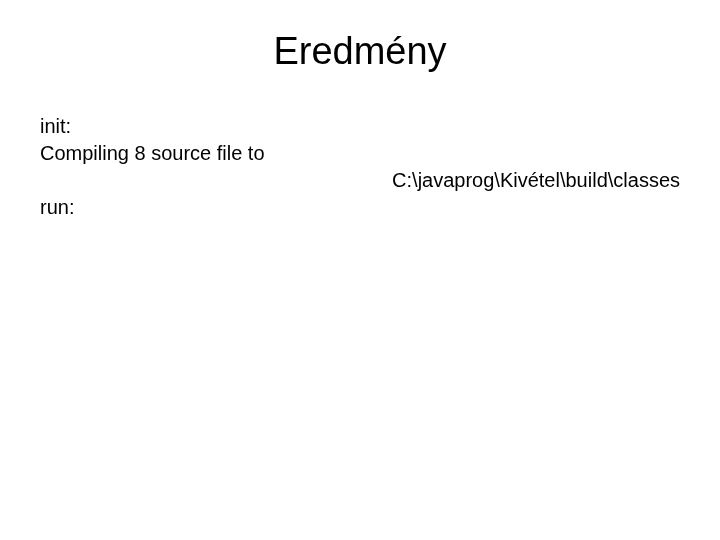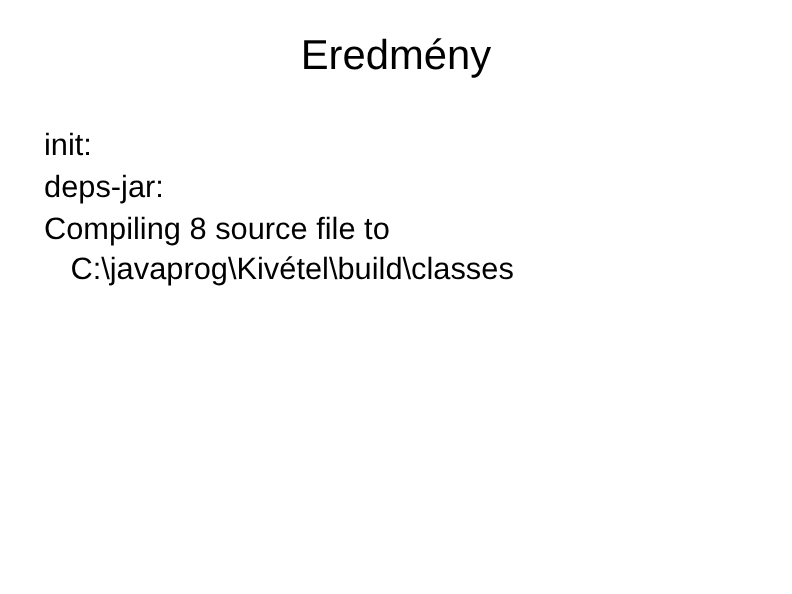--- a/index.html
+++ b/index.html
@@ -22,34 +22,35 @@
       border-radius: 15px;
     }
     .title {
       font-size: 38px;
       font-weight: normal;
       text-align: center;
       margin-top: 10px;
       margin-bottom: 40px;
     }
     .content {
-      font-size: 28px;
+      font-size: 20px;
       line-height: 1.35;
     }
     .line {
       display: block;
     }
     .indent {
       padding-left: 24px;
+      text-align: right;
     }
   </style>
 </head>
 <body>
 
 <div class="slide">
   <h1 class="title">Eredmény</h1>
   <div class="content">
     <span class="line">init:</span>
-    <span class="line">deps-jar:</span>
     <span class="line">Compiling 8 source file to</span>
     <span class="line indent">C:\javaprog\Kivétel\build\classes</span>
+    <span class="line">run:</span>
   </div>
 </div>
 
 </body></html>

